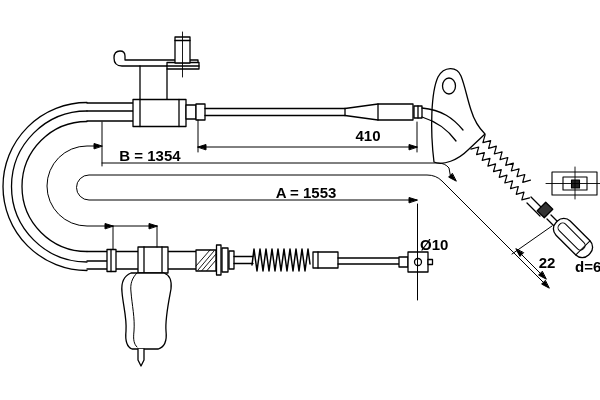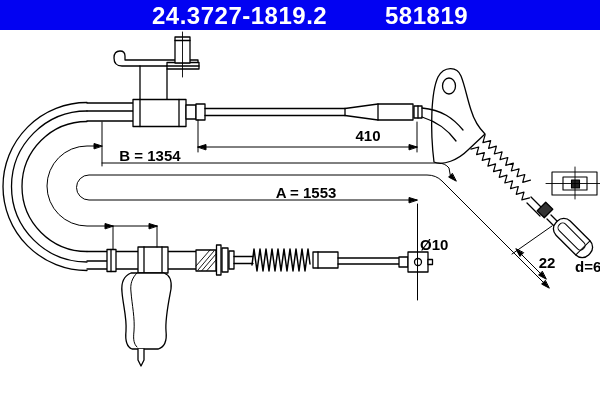--- a/index.html
+++ b/index.html
@@ -10,24 +10,20 @@
       letter-spacing:0.5px;white-space:nowrap;}
   #pn1{left:152px;}
   #pn2{left:385px;}
   svg{position:absolute;left:0;top:0;}
   svg text{font-family:"Liberation Sans",sans-serif;font-weight:bold;font-size:15px;fill:#000;}
 </style>
 </head>
 <body>
 
 <div id="stage">
-  <div id="topbar">
-    <span id="pn1" class="pn">24.3727-1819.2</span>
-    <span id="pn2" class="pn">581819</span>
-  </div>
 
   <svg width="600" height="400" viewBox="0 0 600 400">
     <g fill="none" stroke="#000" stroke-width="1.3" stroke-linejoin="round" stroke-linecap="round">
 
       <g>
         <path d="M198,60 L125,60 L125,56 Q125,51 120,51 Q114,51 114,58 Q114,66 122,66 L198,66 Z" fill="#fff"></path>
         <rect x="167" y="62.5" width="32" height="6.5" fill="#fff"></rect>
         <line x1="167" y1="66" x2="199" y2="66"></line>
         <rect x="175" y="37" width="15" height="26" fill="#fff"></rect>
         <line x1="175" y1="40.5" x2="190" y2="40.5"></line>

